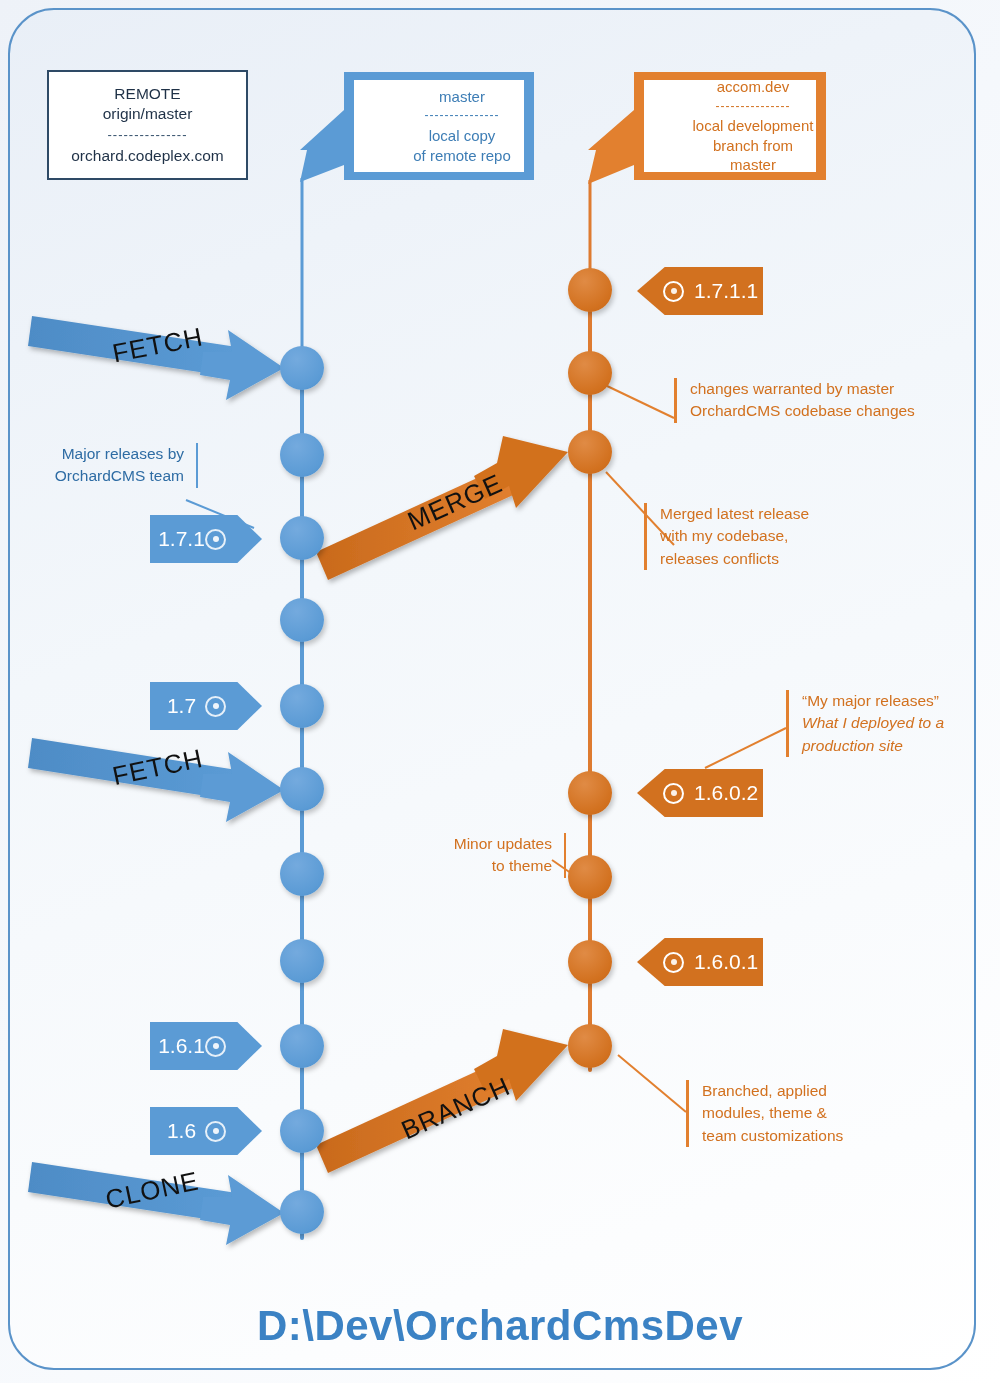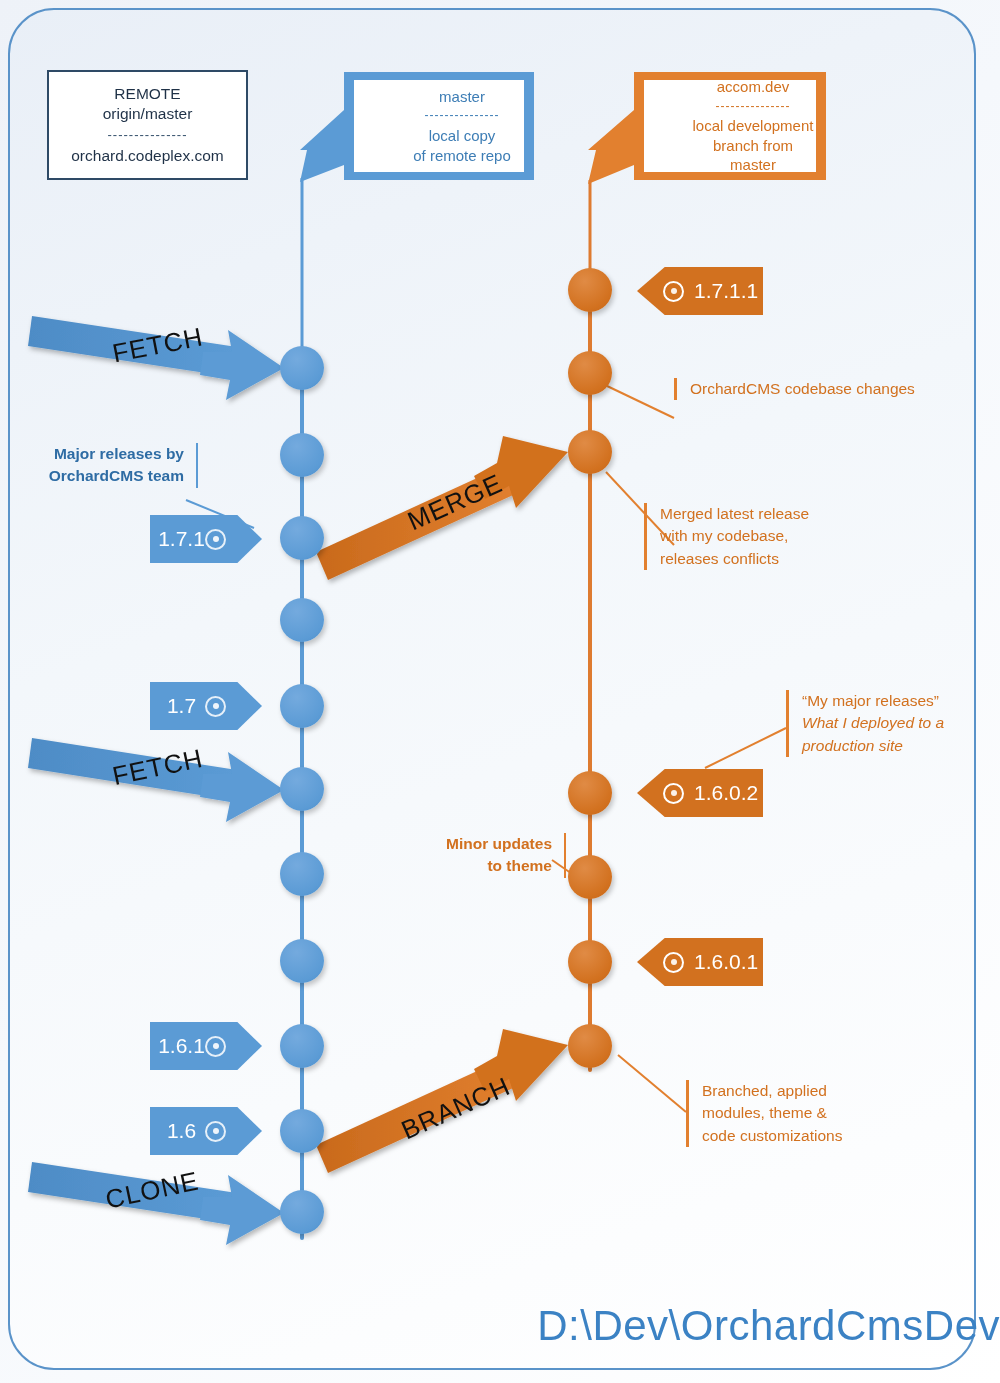--- a/index.html
+++ b/index.html
@@ -87,37 +87,37 @@
   
   .annot{position:absolute;font-size:15.5px;line-height:1.45;}
   .annot.orange{color:#D2711F;}
   .annot.blue{color:#2e6ca4;}
   .annot .bar{position:absolute;width:2.5px;top:0;bottom:0;}
   .annot.orange .bar{background:#E2802F;}
   .annot.blue .bar{background:#5B9BD5;}
   .annot .txt{display:block;}
   .annot.left-bar{padding-left:16px;}
   .annot.left-bar .bar{left:0;}
-  .annot.right-bar{padding-right:14px;text-align:right;font-weight:bold;}
+  .annot.right-bar{padding-right:14px;text-align:right;}
   .annot.right-bar .bar{right:0;}
   .italic{font-style:italic;}
 
   
   #lines{position:absolute;left:0;top:0;width:1000px;height:1383px;pointer-events:none;}
 
   
   .arrow-label{
     position:absolute;color:#111;font-size:26px;font-weight:400;
     letter-spacing:1px;white-space:nowrap;
   }
 
   
   #title{
-    position:absolute;left:0;right:0;top:1302px;text-align:right;
-    color:#3b82c4;font-size:42px;font-weight:normal;letter-spacing:.5px;
+    position:absolute;left:0;right:0;top:1302px;text-align:center;
+    color:#3b82c4;font-size:42px;font-weight:bold;letter-spacing:.5px;
   }
 </style>
 </head>
 <body>
 
 <div id="stage">
   <div id="frame"></div>
 
   <svg id="lines" viewBox="0 0 1000 1383">
     <defs>
@@ -254,20 +254,21 @@
       </div>
     </div>
   <div id="annot-layer">
       <div class="annot blue right-bar" style="left: 22px; top: 443px; width: 162px;">
         <span class="bar"></span>
         <span class="txt">Major releases by</span>
         <span class="txt">OrchardCMS team</span>
       </div>
       <div class="annot orange left-bar" style="left: 674px; top: 378px; width: 300px;">
         <span class="bar"></span>
+        <span class="txt">changes warranted by master</span>
         <span class="txt">OrchardCMS codebase changes</span>
       </div>
       <div class="annot orange left-bar" style="left: 644px; top: 503px; width: 220px;">
         <span class="bar"></span>
         <span class="txt">Merged latest release</span>
         <span class="txt">with my codebase,</span>
         <span class="txt">releases conflicts</span>
       </div>
       <div class="annot orange left-bar" style="left: 786px; top: 690px; width: 200px;">
         <span class="bar"></span>
@@ -277,21 +278,21 @@
       </div>
       <div class="annot orange right-bar" style="left: 412px; top: 833px; width: 140px;">
         <span class="bar"></span>
         <span class="txt">Minor updates</span>
         <span class="txt">to theme</span>
       </div>
       <div class="annot orange left-bar" style="left: 686px; top: 1080px; width: 220px;">
         <span class="bar"></span>
         <span class="txt">Branched, applied</span>
         <span class="txt">modules, theme &amp;</span>
-        <span class="txt">code customizations</span>
+        <span class="txt">team customizations</span>
       </div>
     </div>
   <div id="arrow-label-layer">
       <div class="arrow-label" style="left: 112px; top: 330px; transform: rotate(-11deg);">FETCH</div>
       <div class="arrow-label" style="left: 405px; top: 487px; transform: rotate(-24deg);">MERGE</div>
       <div class="arrow-label" style="left: 112px; top: 752px; transform: rotate(-12deg);">FETCH</div>
       <div class="arrow-label" style="left: 398px; top: 1093px; transform: rotate(-24deg);">BRANCH</div>
       <div class="arrow-label" style="left: 105px; top: 1175px; transform: rotate(-12deg);">CLONE</div>
     </div>
 

